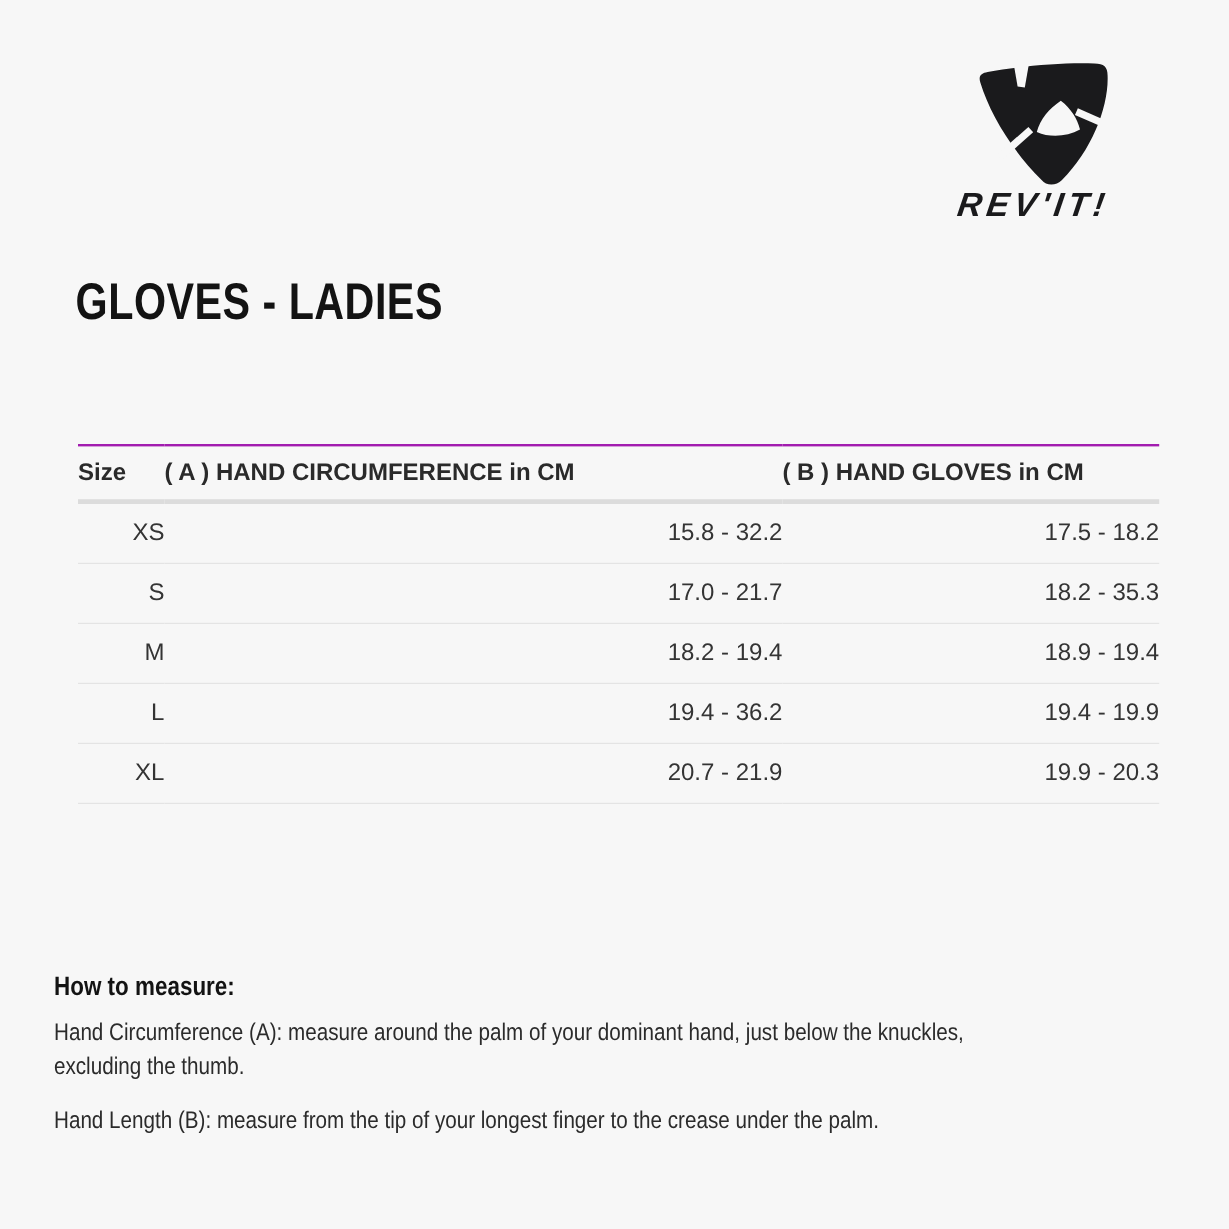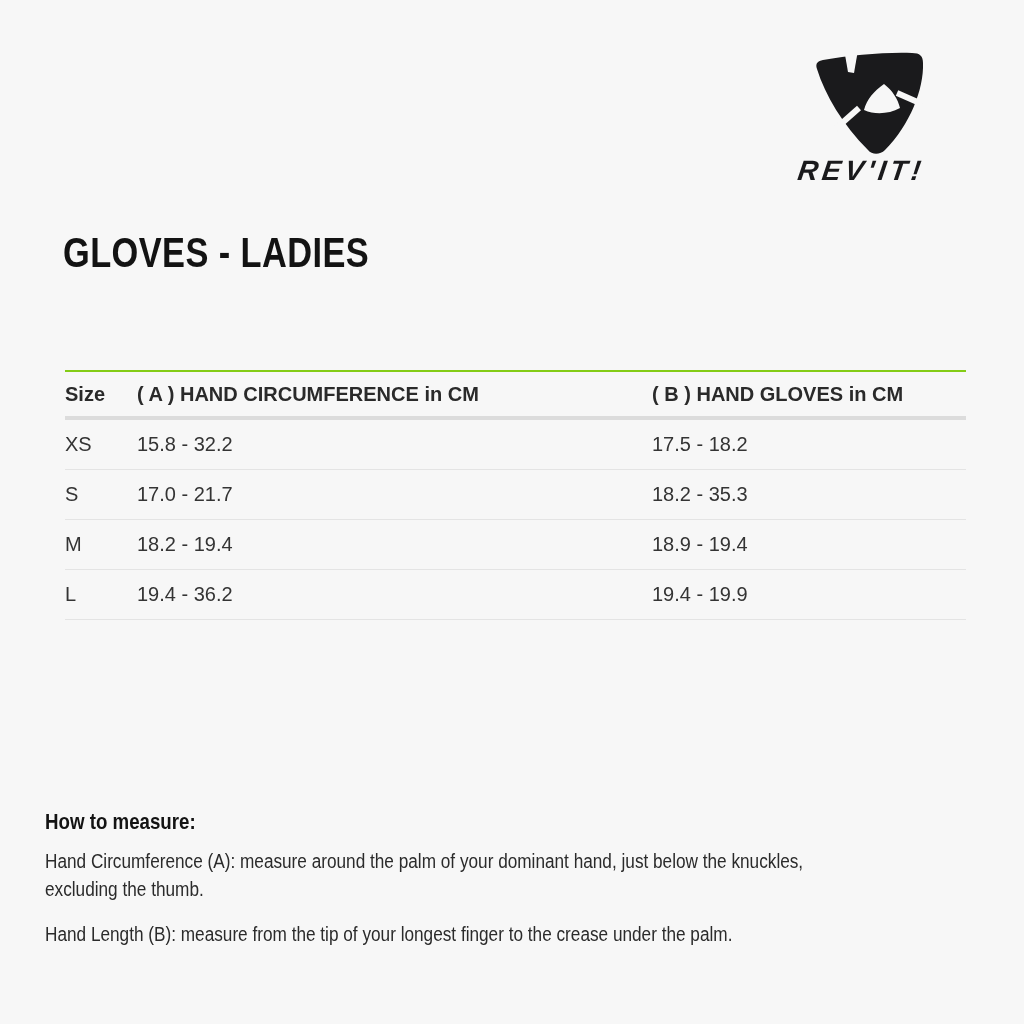--- a/index.html
+++ b/index.html
@@ -44,27 +44,28 @@
     border-collapse: collapse;
     font-size: 20px;
     color: #343434;
   }
   table.size-table thead th {
     text-align: left;
     font-weight: bold;
     color: #2a2a2a;
     height: 44px;
     padding: 0;
-    border-top: 2px solid #84cc16;
+    border-top: 2px solid #a21caf;
     border-bottom: 4px solid #dcdcdc;
   }
   table.size-table tbody td {
     height: 49px;
     padding: 0;
     border-bottom: 1px solid #e4e4e4;
+    text-align: right;
   }
 
   
   .measure {
     position: absolute;
     left: 45px; top: 809px;
     width: 900px;
   }
   .measure h2 {
     margin: 0 0 12px 0;
@@ -146,20 +147,25 @@
         <tr>
           <td>M</td>
           <td>18.2 - 19.4</td>
           <td>18.9 - 19.4</td>
         </tr>
         <tr>
           <td>L</td>
           <td>19.4 - 36.2</td>
           <td>19.4 - 19.9</td>
         </tr>
+        <tr>
+          <td>XL</td>
+          <td>20.7 - 21.9</td>
+          <td>19.9 - 20.3</td>
+        </tr>
       </tbody>
     </table>
   </div>
 
   <div class="measure">
     <h2>How to measure:</h2>
     <p>Hand Circumference (A): measure around the palm of your dominant hand, just below the knuckles,
 excluding the thumb.</p>
     <p>Hand Length (B): measure from the tip of your longest finger to the crease under the palm.</p>
   </div>

